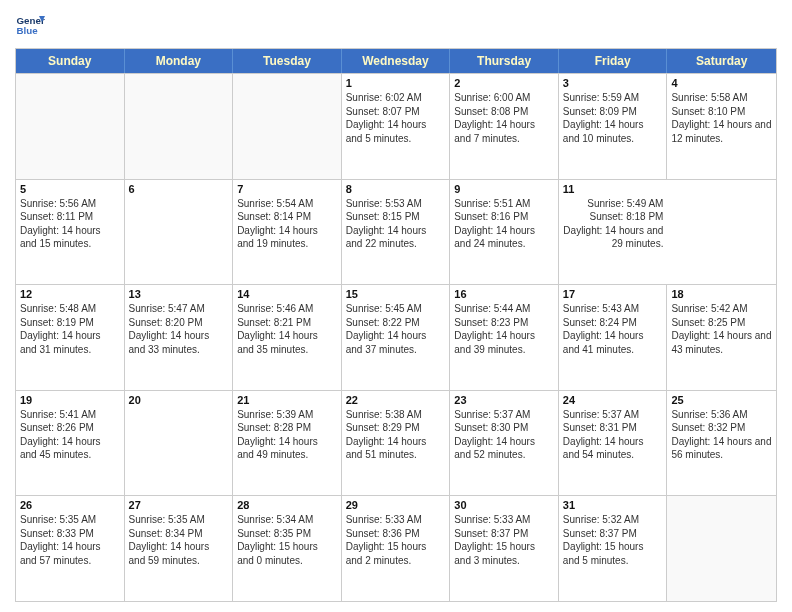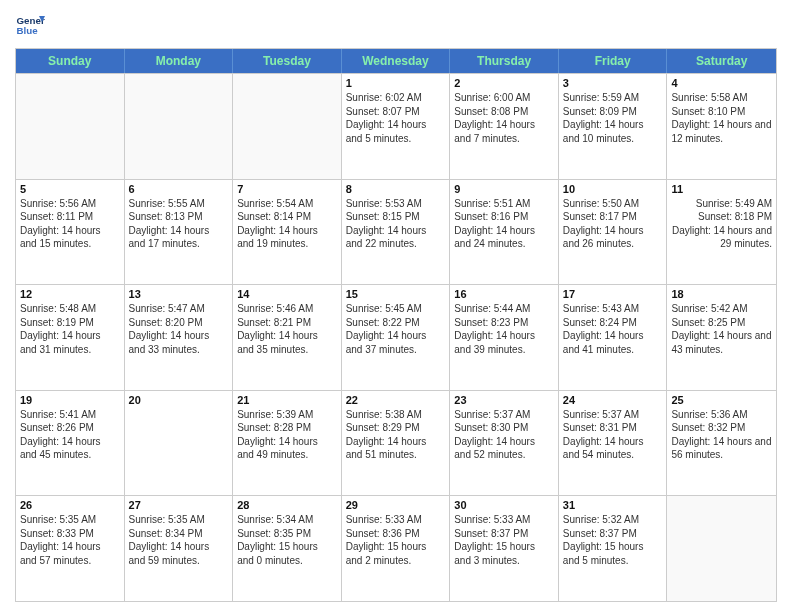--- a/index.html
+++ b/index.html
@@ -49,21 +49,21 @@
       display: flex;
       flex-direction: column;
       border: 1px solid #ccc;
     }
     .cal-header-row {
       display: grid;
       grid-template-columns: repeat(7, 1fr);
       background: #3a6fc4;
     }
     .cal-header-cell {
-      color: #86efac;
+      color: #fef9c3;
       font-size: 12px;
       font-weight: bold;
       text-align: center;
       padding: 5px 2px;
       border-right: 1px solid #5a8fd4;
     }
     .cal-header-cell:last-child { border-right: none; }
     .cal-body {
       flex: 1;
       display: flex;
@@ -157,47 +157,38 @@
         </div>
         <div class="cal-week">
           <div class="cal-cell">
             <div class="day-num">5</div>
             <div class="day-info" style="white-space: pre-line;">Sunrise: 5:56 AM
 Sunset: 8:11 PM
 Daylight: 14 hours and 15 minutes.</div>
           </div>
           <div class="cal-cell">
             <div class="day-num">6</div>
-            <div class="day-info" style="white-space: pre-line;">Sunrise: 5:55 AM
-Sunset: 8:13 PM
-Daylight: 14 hours and 17 minutes.</div>
           </div>
           <div class="cal-cell">
             <div class="day-num">7</div>
             <div class="day-info" style="white-space: pre-line;">Sunrise: 5:54 AM
 Sunset: 8:14 PM
 Daylight: 14 hours and 19 minutes.</div>
           </div>
           <div class="cal-cell">
             <div class="day-num">8</div>
             <div class="day-info" style="white-space: pre-line;">Sunrise: 5:53 AM
 Sunset: 8:15 PM
 Daylight: 14 hours and 22 minutes.</div>
           </div>
           <div class="cal-cell">
             <div class="day-num">9</div>
             <div class="day-info" style="white-space: pre-line;">Sunrise: 5:51 AM
 Sunset: 8:16 PM
 Daylight: 14 hours and 24 minutes.</div>
-          </div>
-          <div class="cal-cell">
-            <div class="day-num">10</div>
-            <div class="day-info" style="white-space: pre-line;">Sunrise: 5:50 AM
-Sunset: 8:17 PM
-Daylight: 14 hours and 26 minutes.</div>
           </div>
           <div class="cal-cell">
             <div class="day-num">11</div>
             <div class="day-info" style="white-space: pre-line; text-align: right;">Sunrise: 5:49 AM
 Sunset: 8:18 PM
 Daylight: 14 hours and 29 minutes.</div>
           </div>
         </div>
         <div class="cal-week">
           <div class="cal-cell">

